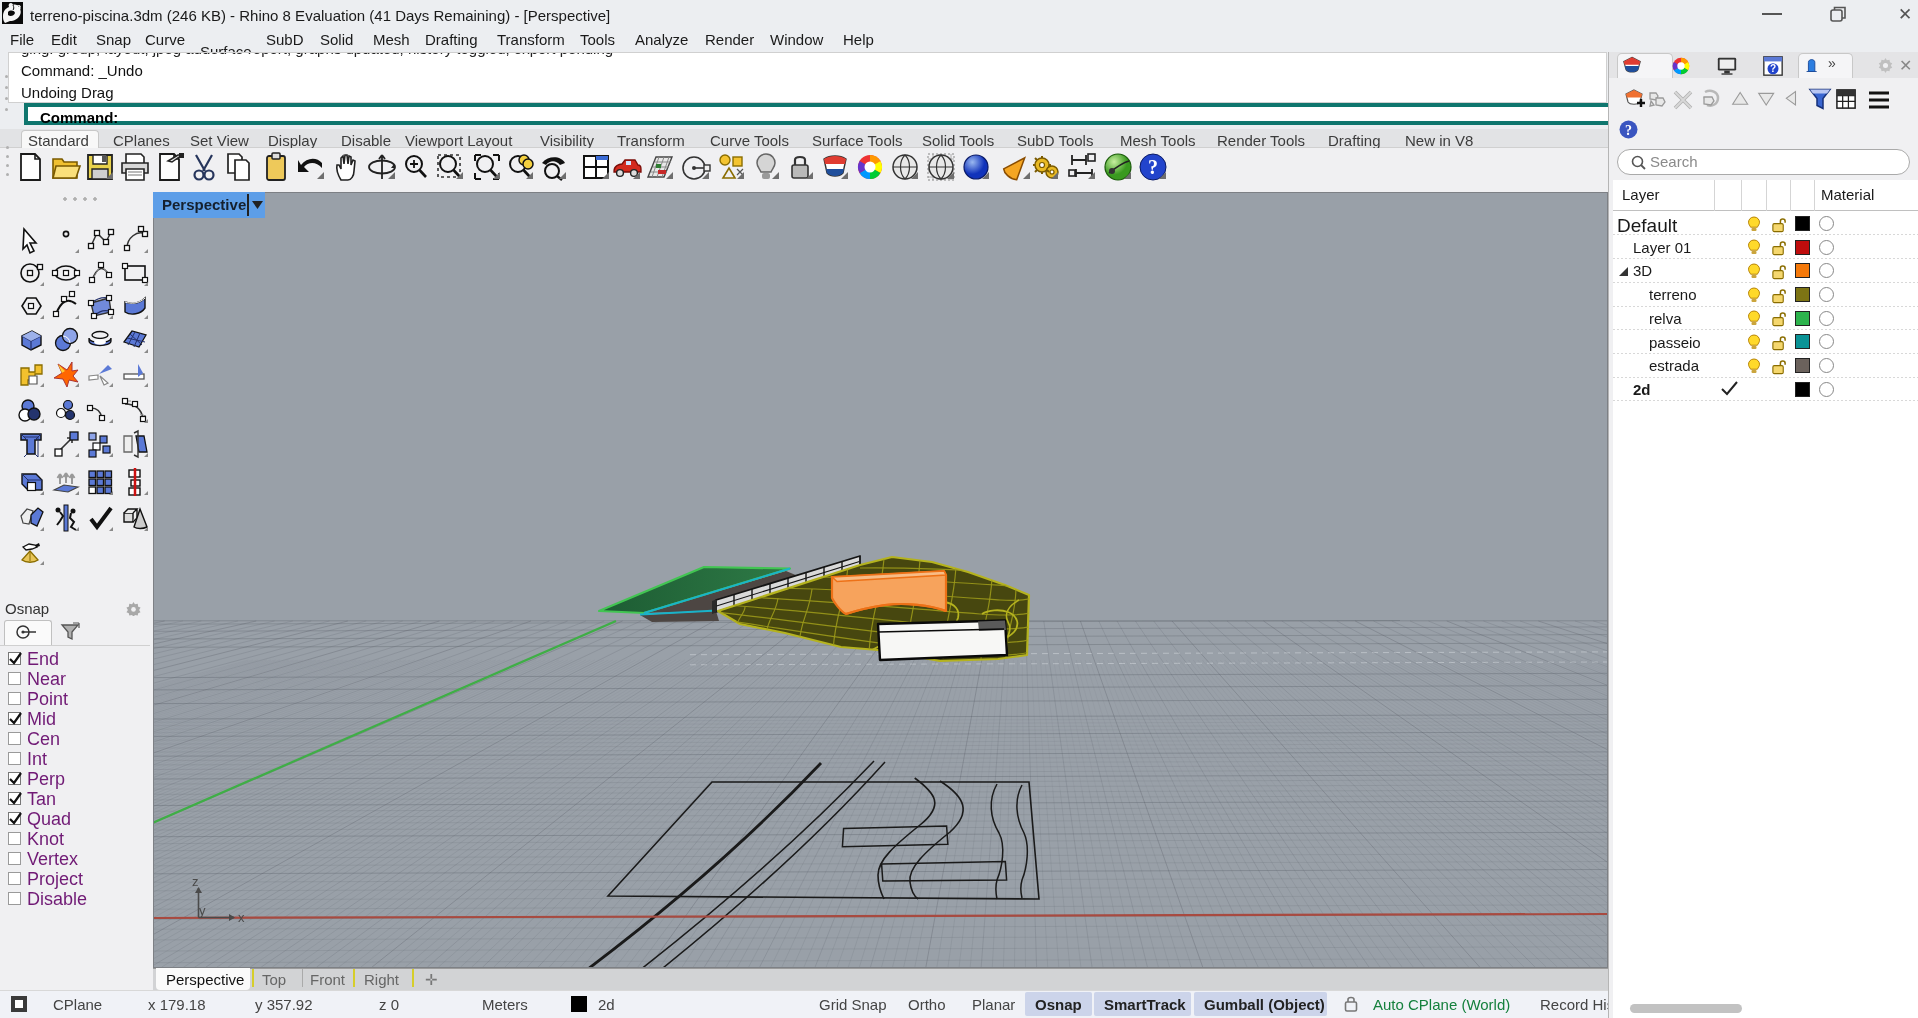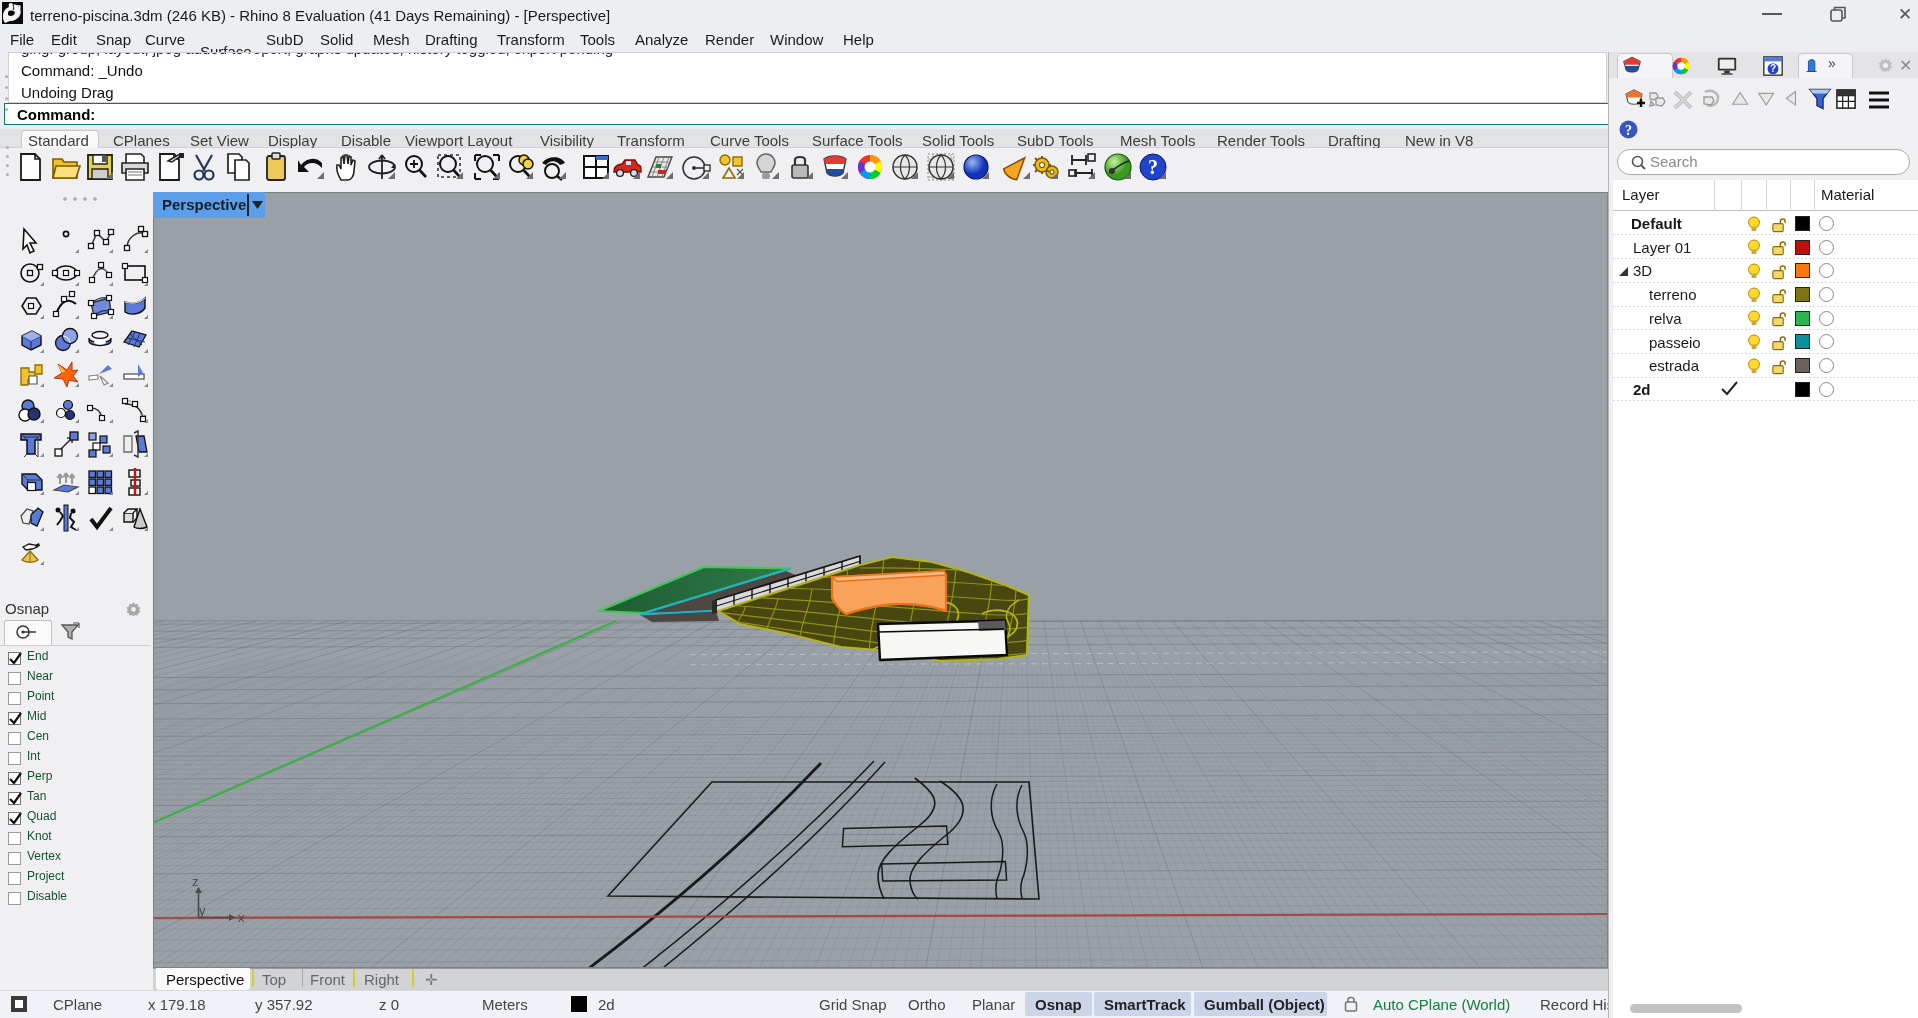--- a/index.html
+++ b/index.html
@@ -1,16 +1,16 @@
 <!DOCTYPE html>
 <html><head><meta charset="utf-8"><style>
 *{margin:0;padding:0;box-sizing:border-box}body{width:1918px;height:1018px;position:relative;font-family:"Liberation Sans",sans-serif;background:#eceef1;overflow:hidden}
 .t{position:absolute;font-size:15px;white-space:pre;color:#1a1a1a}
 .tab{font-size:15px;color:#3c3c3c}
-.osl{font-size:12px;color:#14532d}
+.osl{font-size:18px;color:#701a75}
 .rpt{font-size:14px;color:#444}
 </style></head><body>
 <div style="position:absolute;left:0;top:0;width:1918px;height:52px;background:#eceef1"></div>
 <svg style="position:absolute;left:2px;top:2px" width="21" height="22" viewBox="0 0 21 22">
     <rect width="21" height="22" fill="#0a0a0a"></rect>
     <path d="M1,14 C1,9 4,6 7,5 C6,3 7,1 9,1 C10,1 11,2 11,3 C13,2 16,3 17,5 L19,4 L18,7 C19,9 19,11 18,13 C16,17 12,19 8,19 L3,21 C1,19 1,16 1,14 Z" fill="#f5f5f5"></path>
     <path d="M6,10 C8,8 12,8 13,11 C12,14 8,15 6,13 Z" fill="#0a0a0a"></path>
     <path d="M11,3 C12,5 12,7 11,8" stroke="#0a0a0a" stroke-width="1" fill="none"></path>
     <text x="16.5" y="8" font-size="7.5" fill="#fff" font-weight="bold" text-anchor="middle">8</text>
   </svg>
@@ -34,21 +34,21 @@
 <span class="t " style="left:580px;top:31px">Tools</span>
 <span class="t " style="left:635px;top:31px">Analyze</span>
 <span class="t " style="left:705px;top:31px">Render</span>
 <span class="t " style="left:770px;top:31px">Window</span>
 <span class="t " style="left:843px;top:31px">Help</span>
 <div style="position:absolute;left:8px;top:52px;width:1599px;height:51px;background:#fff;border:1px solid #d0d0d0;overflow:hidden">
     <div class="t" style="left:12px;top:-13px;color:#222">ging: group, layout, jpeg added to report; graphs updated; history toggled; export pending</div>
     <div class="t" style="left:12px;top:9px;color:#111">Command: _Undo</div>
     <div class="t" style="left:12px;top:31px;color:#111">Undoing Drag</div>
   </div>
-<div style="position:absolute;left:4px;top:103px;width:1850px;height:22px;background:#fff;border:1px solid #0f766e">
+<div style="position:absolute;left:24px;top:103px;width:1850px;height:22px;background:#fff;border:4px solid #0f766e">
     <div class="t" style="left:12px;top:2px;color:#000;font-weight:bold">Command:</div>
   </div>
 <div style="position:absolute;left:5px;top:75px;width:3px;height:3px;border-radius:50%;background:#b0b0b0"></div>
 <div style="position:absolute;left:5px;top:86px;width:3px;height:3px;border-radius:50%;background:#b0b0b0"></div>
 <div style="position:absolute;left:5px;top:97px;width:3px;height:3px;border-radius:50%;background:#b0b0b0"></div>
 <div style="position:absolute;left:5px;top:108px;width:3px;height:3px;border-radius:50%;background:#b0b0b0"></div>
 <div style="position:absolute;left:0;top:129px;width:1608px;height:19px;background:#e2e3e5;border-bottom:1px solid #d0d0d0"></div>
 <div style="position:absolute;left:21px;top:130px;width:78px;height:18px;background:#f8f8f8;border:1px solid #c8c8c8;border-bottom:none;border-radius:4px 4px 0 0"></div>
 <span class="t tab" style="left:28px;top:132px">Standard</span>
 <span class="t tab" style="left:113px;top:132px">CPlanes</span>
@@ -1406,21 +1406,21 @@
     <span class="t" style="left:41px;top:101px;color:#8a8a8a;font-size:15px">Search</span>
     <div style="position:absolute;left:4px;top:128px;width:306px;height:31px;background:#fff;border-bottom:1px solid #c0c0c0"></div>
     <div style="position:absolute;left:105px;top:128px;width:1px;height:31px;background:#d5d5d5"></div>
     <div style="position:absolute;left:132px;top:128px;width:1px;height:31px;background:#d5d5d5"></div>
     <div style="position:absolute;left:157px;top:128px;width:1px;height:31px;background:#d5d5d5"></div>
     <div style="position:absolute;left:181px;top:128px;width:1px;height:31px;background:#d5d5d5"></div>
     <div style="position:absolute;left:205px;top:128px;width:1px;height:31px;background:#d5d5d5"></div>
     <span class="t" style="left:13px;top:134px;font-size:15px">Layer</span>
     <span class="t" style="left:212px;top:134px;font-size:15px">Material</span>
     <div style="position:absolute;left:4px;top:159px;width:306px;height:854px;background:#fff"></div>
-    <span class="t" style="left:22px;top:163px;font-size:15px;font-weight:bold;">Default</span>
+    <span class="t" style="left:8px;top:163px;font-size:19px;">Default</span>
     <svg style="position:absolute;left:137px;top:164px" width="16" height="16" viewBox="0 0 16 16">
       <path d="M8,1 C4.5,1 2.5,3.8 2.5,6.2 C2.5,8.5 4,9.6 4.6,11.2 L11.4,11.2 C12,9.6 13.5,8.5 13.5,6.2 C13.5,3.8 11.5,1 8,1 Z" fill="#ffd92a" stroke="#b8860b" stroke-width="1"></path>
       <rect x="5.5" y="12" width="5" height="3" rx="1" fill="#caa53d"></rect>
     </svg>
     <svg style="position:absolute;left:162px;top:165px" width="16" height="16" viewBox="0 0 17 17">
       <rect x="2" y="7" width="11" height="8.5" rx="1.5" fill="#f5d76e" stroke="#8a6d00" stroke-width="1.2"></rect>
       <path d="M10,7 L10,4.5 C10,1.5 15,1.5 15,4.5 L15,6" fill="none" stroke="#8a6d00" stroke-width="1.6"></path>
     </svg>
     <div style="position:absolute;left:186px;top:164px;width:15px;height:15px;background:#000;border:1px solid #222"></div>
     <div style="position:absolute;left:210px;top:164px;width:15px;height:15px;background:#fff;border:1.5px solid #888;border-radius:50%"></div>

